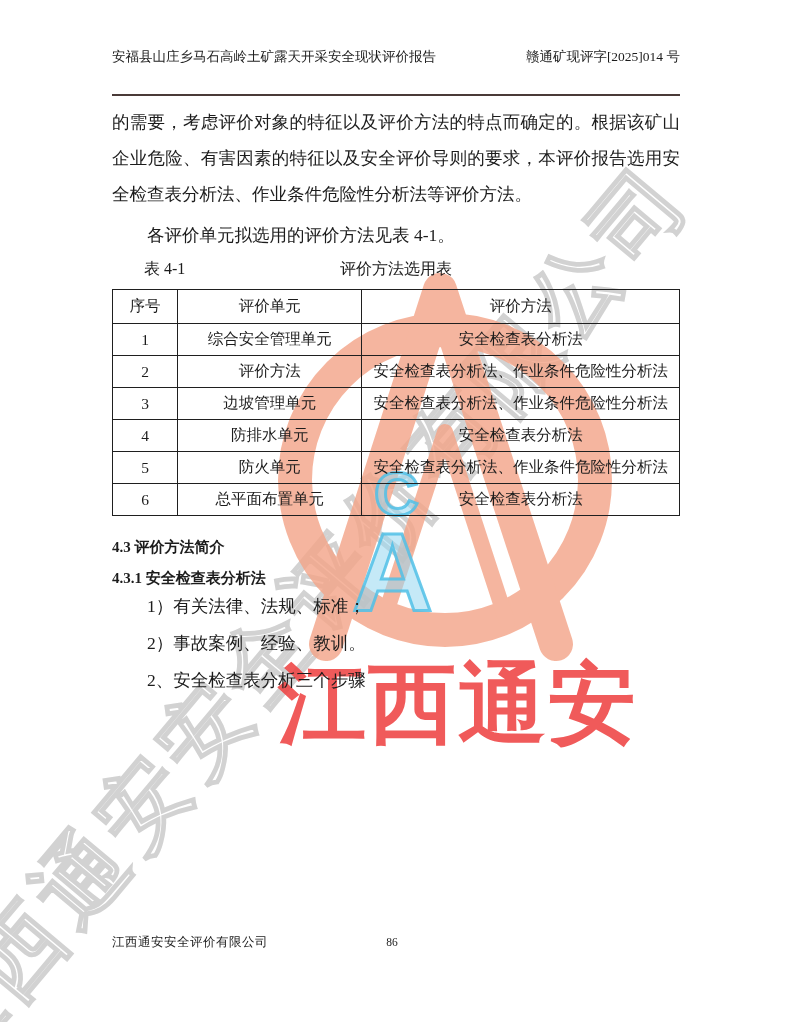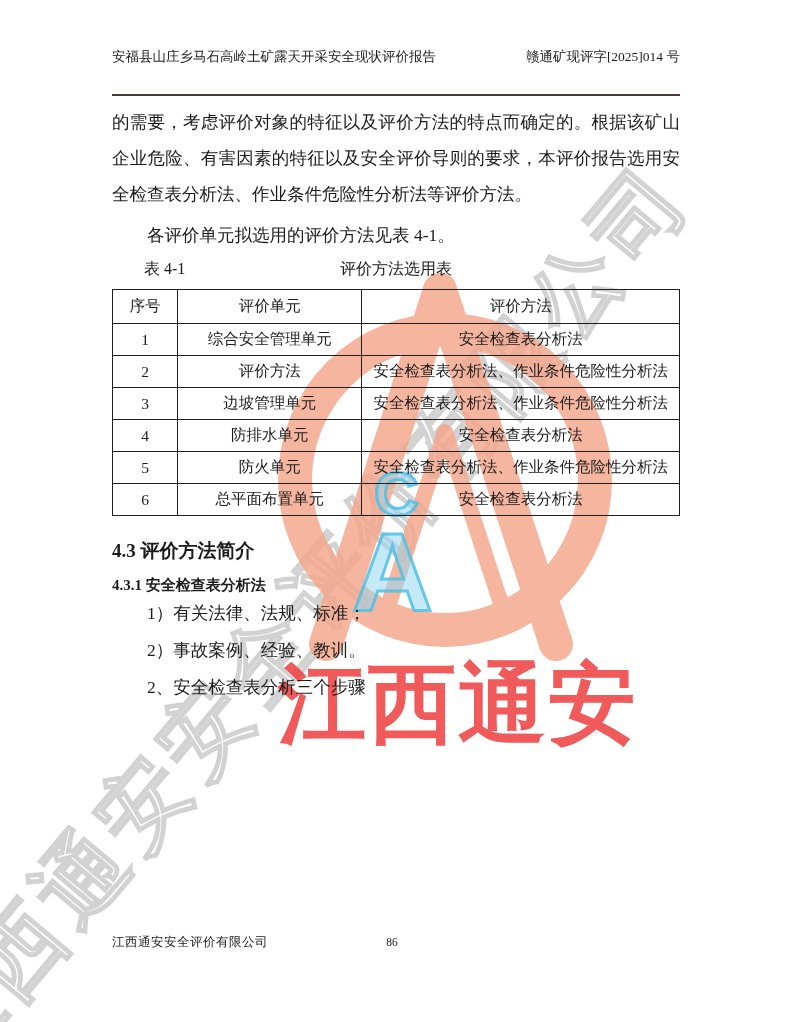--- a/index.html
+++ b/index.html
@@ -50,21 +50,21 @@
   table.eval th, table.eval td {
     border:1.6px solid #1f1f1f; text-align:center; vertical-align:middle;
     padding:0 8px; font-weight:normal; overflow:hidden; white-space:nowrap;
   }
   table.eval th { height:33px; }
   table.eval td { height:31px; }
   .col-no  { width:11.5%; }
   .col-unit{ width:32.5%; }
   .col-meth{ width:56%; }
 
-  .h43  { font-size:19px; font-weight:bold; margin:22px 0 0 0; }
+  .h43  { font-size:15px; font-weight:bold; margin:22px 0 0 0; }
   .h431 { font-size:15px; font-weight:bold; margin:12px 0 0 0; }
   .p3   { margin-top:10px; }
   .list-line { font-size:17.5px; line-height:37px; text-indent:2em; margin:0; }
 
   .doc-footer { position:absolute; left:112px; top:934px; width:568px; z-index:2; height:18px; }
   .footer-company { position:absolute; left:0; top:0; font-size:12.5px; letter-spacing:0.5px; }
   .footer-page { position:absolute; left:0; right:8px; top:2px; text-align:center; font-size:11.5px; }
 </style>
 </head>
 <body>

